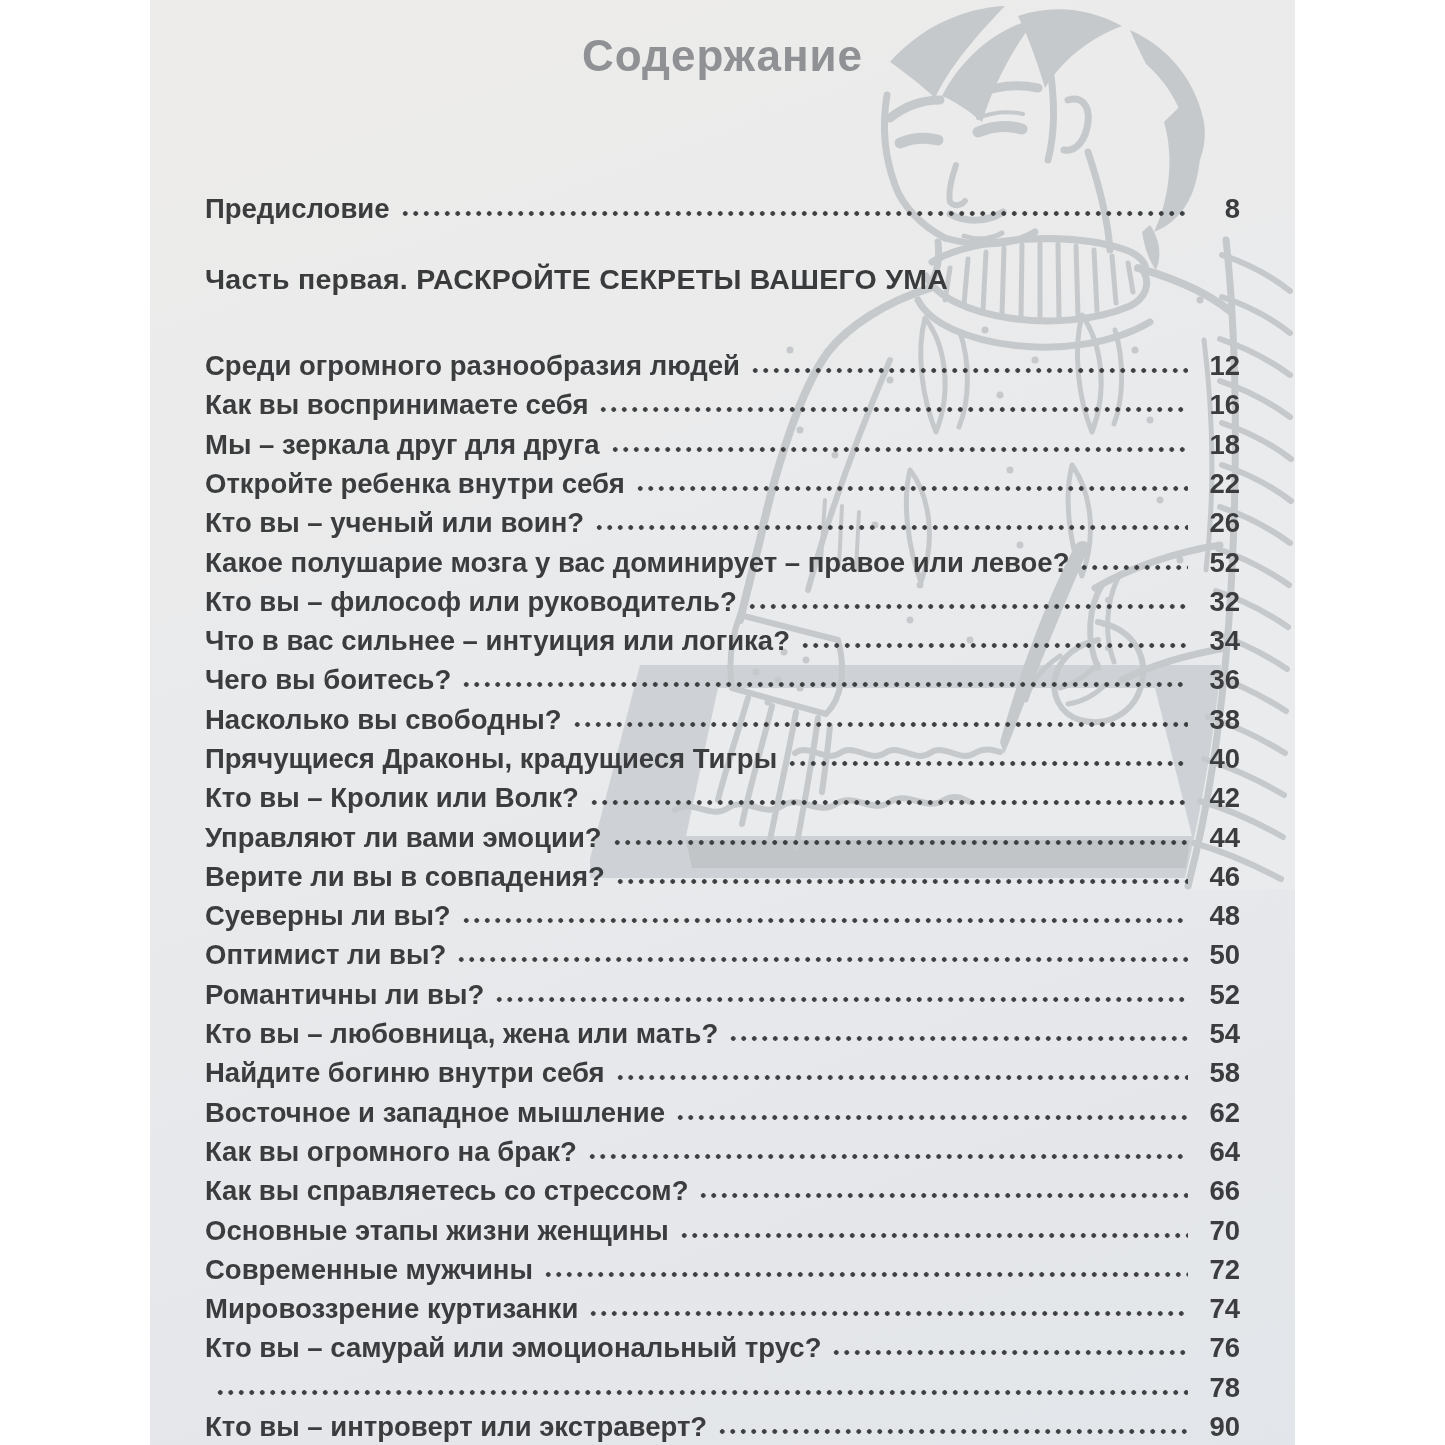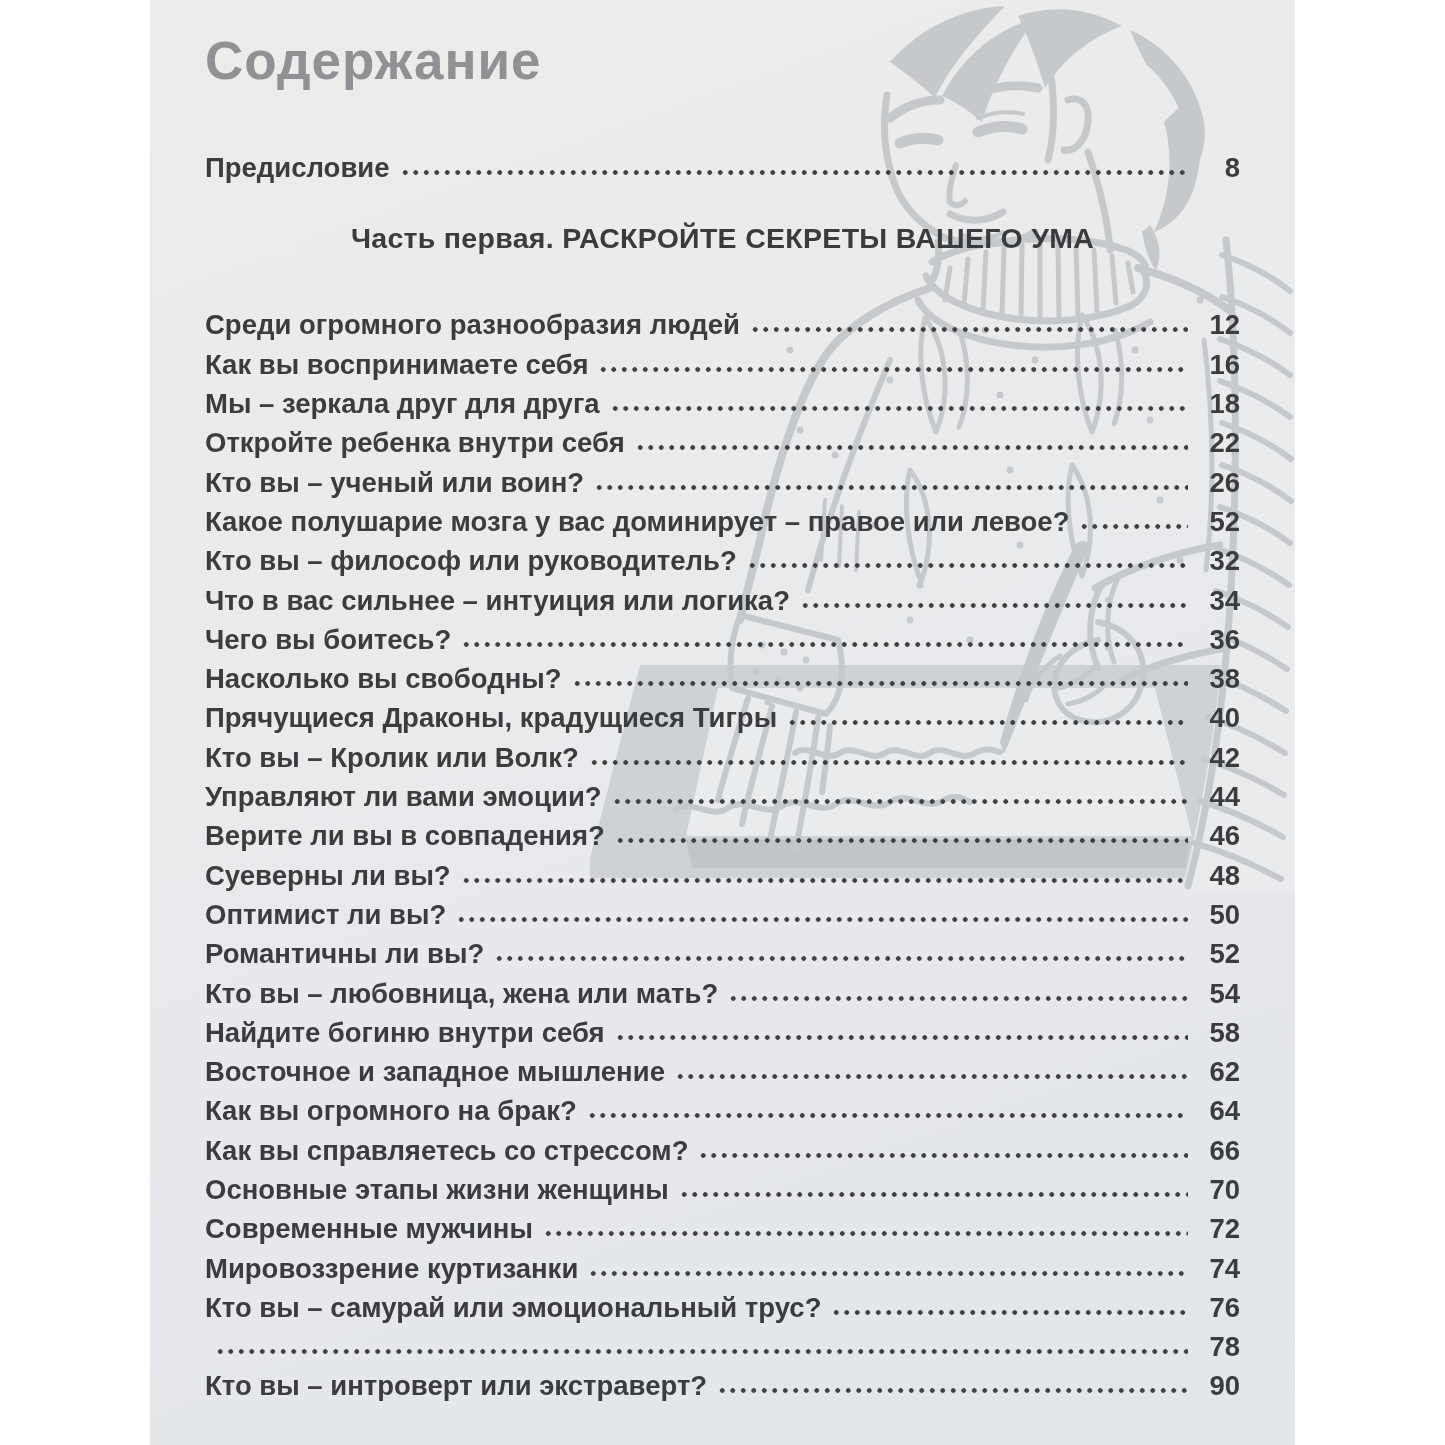--- a/index.html
+++ b/index.html
@@ -7,31 +7,31 @@
     width:1445px; height:1445px; background:#ffffff; overflow:hidden; position:relative;
     font-family:"Liberation Sans","DejaVu Sans",sans-serif;
   }
   .page {
     position:absolute; left:150px; top:0; width:1145px; height:1445px;
     background:linear-gradient(160deg,#edecea 0%,#e9eaec 45%,#e2e5e9 100%);
   }
   .illu { position:absolute; left:440px; top:0; width:705px; height:905px; }
   .content { position:absolute; inset:0; padding:30px 55px 0 55px; }
   h1.title {
-    margin:0; font-size:53px; line-height:1.16; font-weight:700;
-    color:#8f9194; letter-spacing:1px;
+    margin:0; font-size:44px; line-height:1.16; font-weight:700;
+    color:#8f9194; letter-spacing:1px;text-align:center;
   }
   .toc-row {
     display:flex; align-items:baseline; height:39.3px; line-height:39.3px;
     font-size:27.5px; font-weight:700; color:#3b3c3e; white-space:nowrap;
   }
-  .preface-row { margin-top:57px; height:40px; line-height:40px; }
+  .preface-row { margin-top:108px; height:40px; line-height:40px; }
   h2.part {
     margin:30px 0 0; font-size:28.5px; line-height:40px; font-weight:700;
-    color:#3a3b3d; letter-spacing:0.3px;text-align:center;
+    color:#3a3b3d; letter-spacing:0.3px;
   }
   .toc-list { margin-top:47px; }
   .label { flex:0 0 auto; }
   .dots {
     flex:1 1 auto; height:7px; margin:0 6px 0 10px; position:relative; bottom:1px;
     background-image:radial-gradient(circle,#3d3e40 2px,transparent 2.6px);
     background-size:10.5px 7px; background-repeat:repeat-x; background-position:left bottom;
   }
   .pagenum { flex:0 0 auto; min-width:46px; text-align:right; }
   svg .ln { fill:none; stroke:#c6c9cc; stroke-linecap:round; stroke-linejoin:round; }

